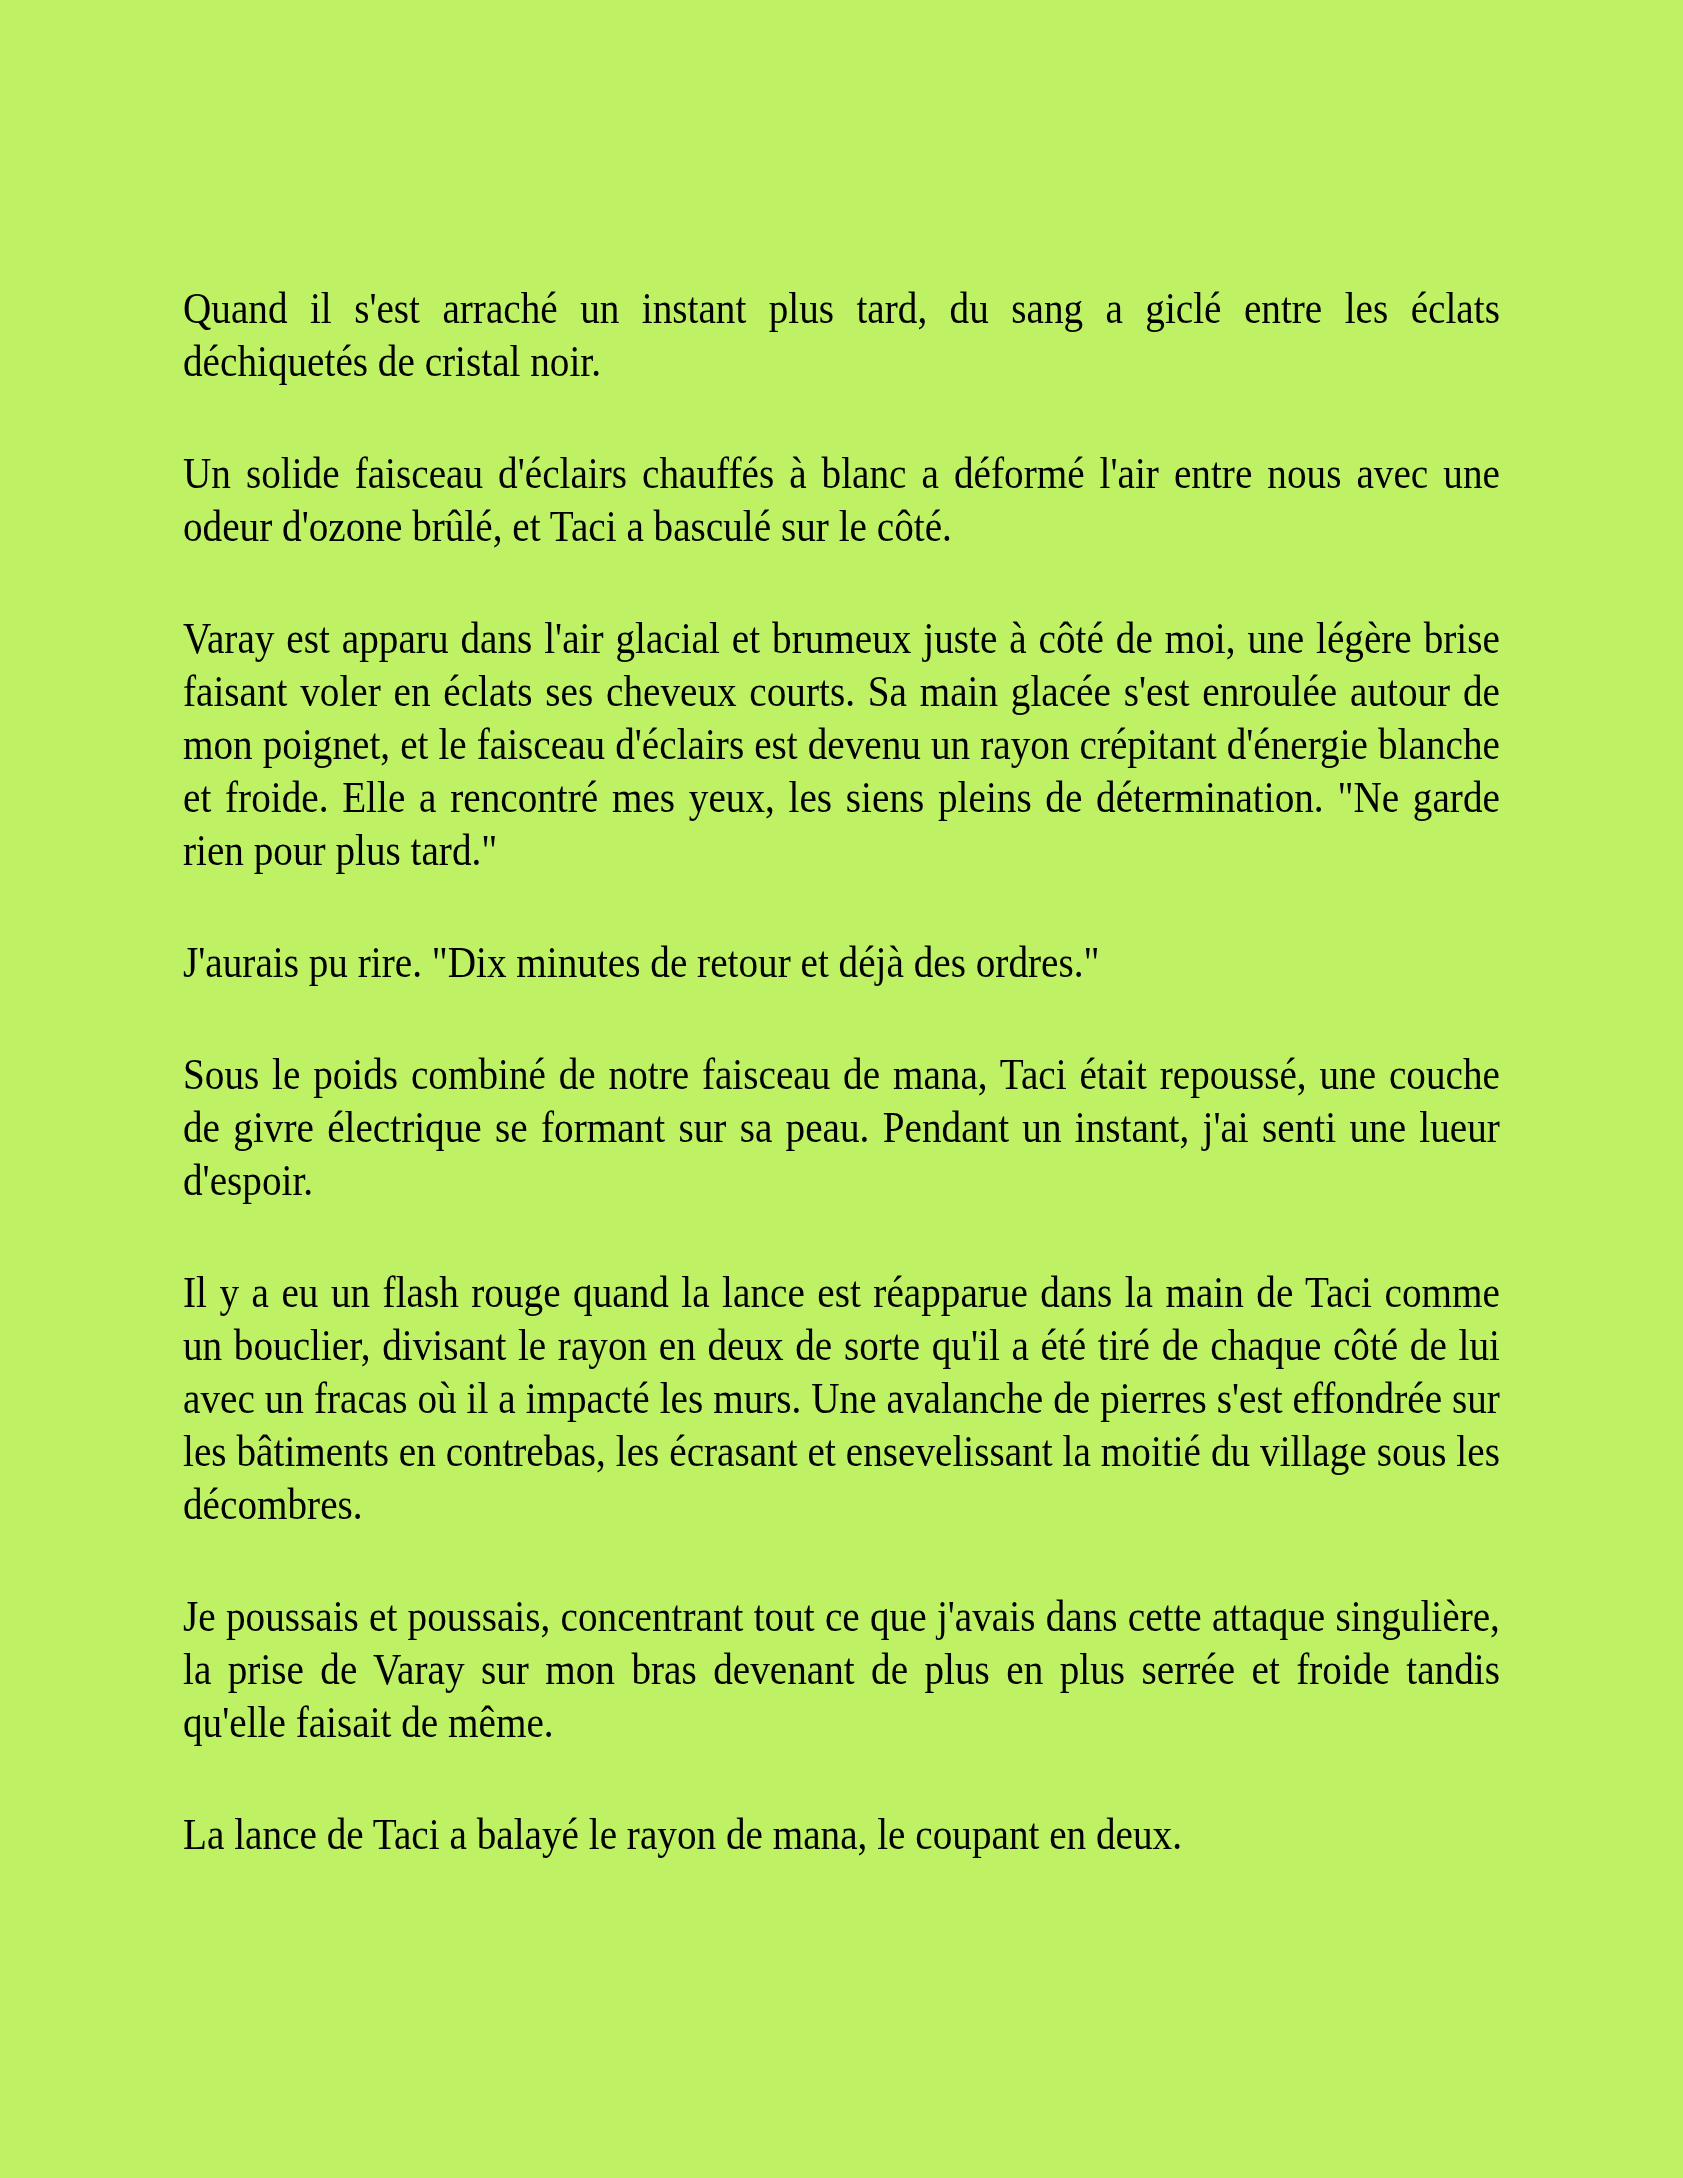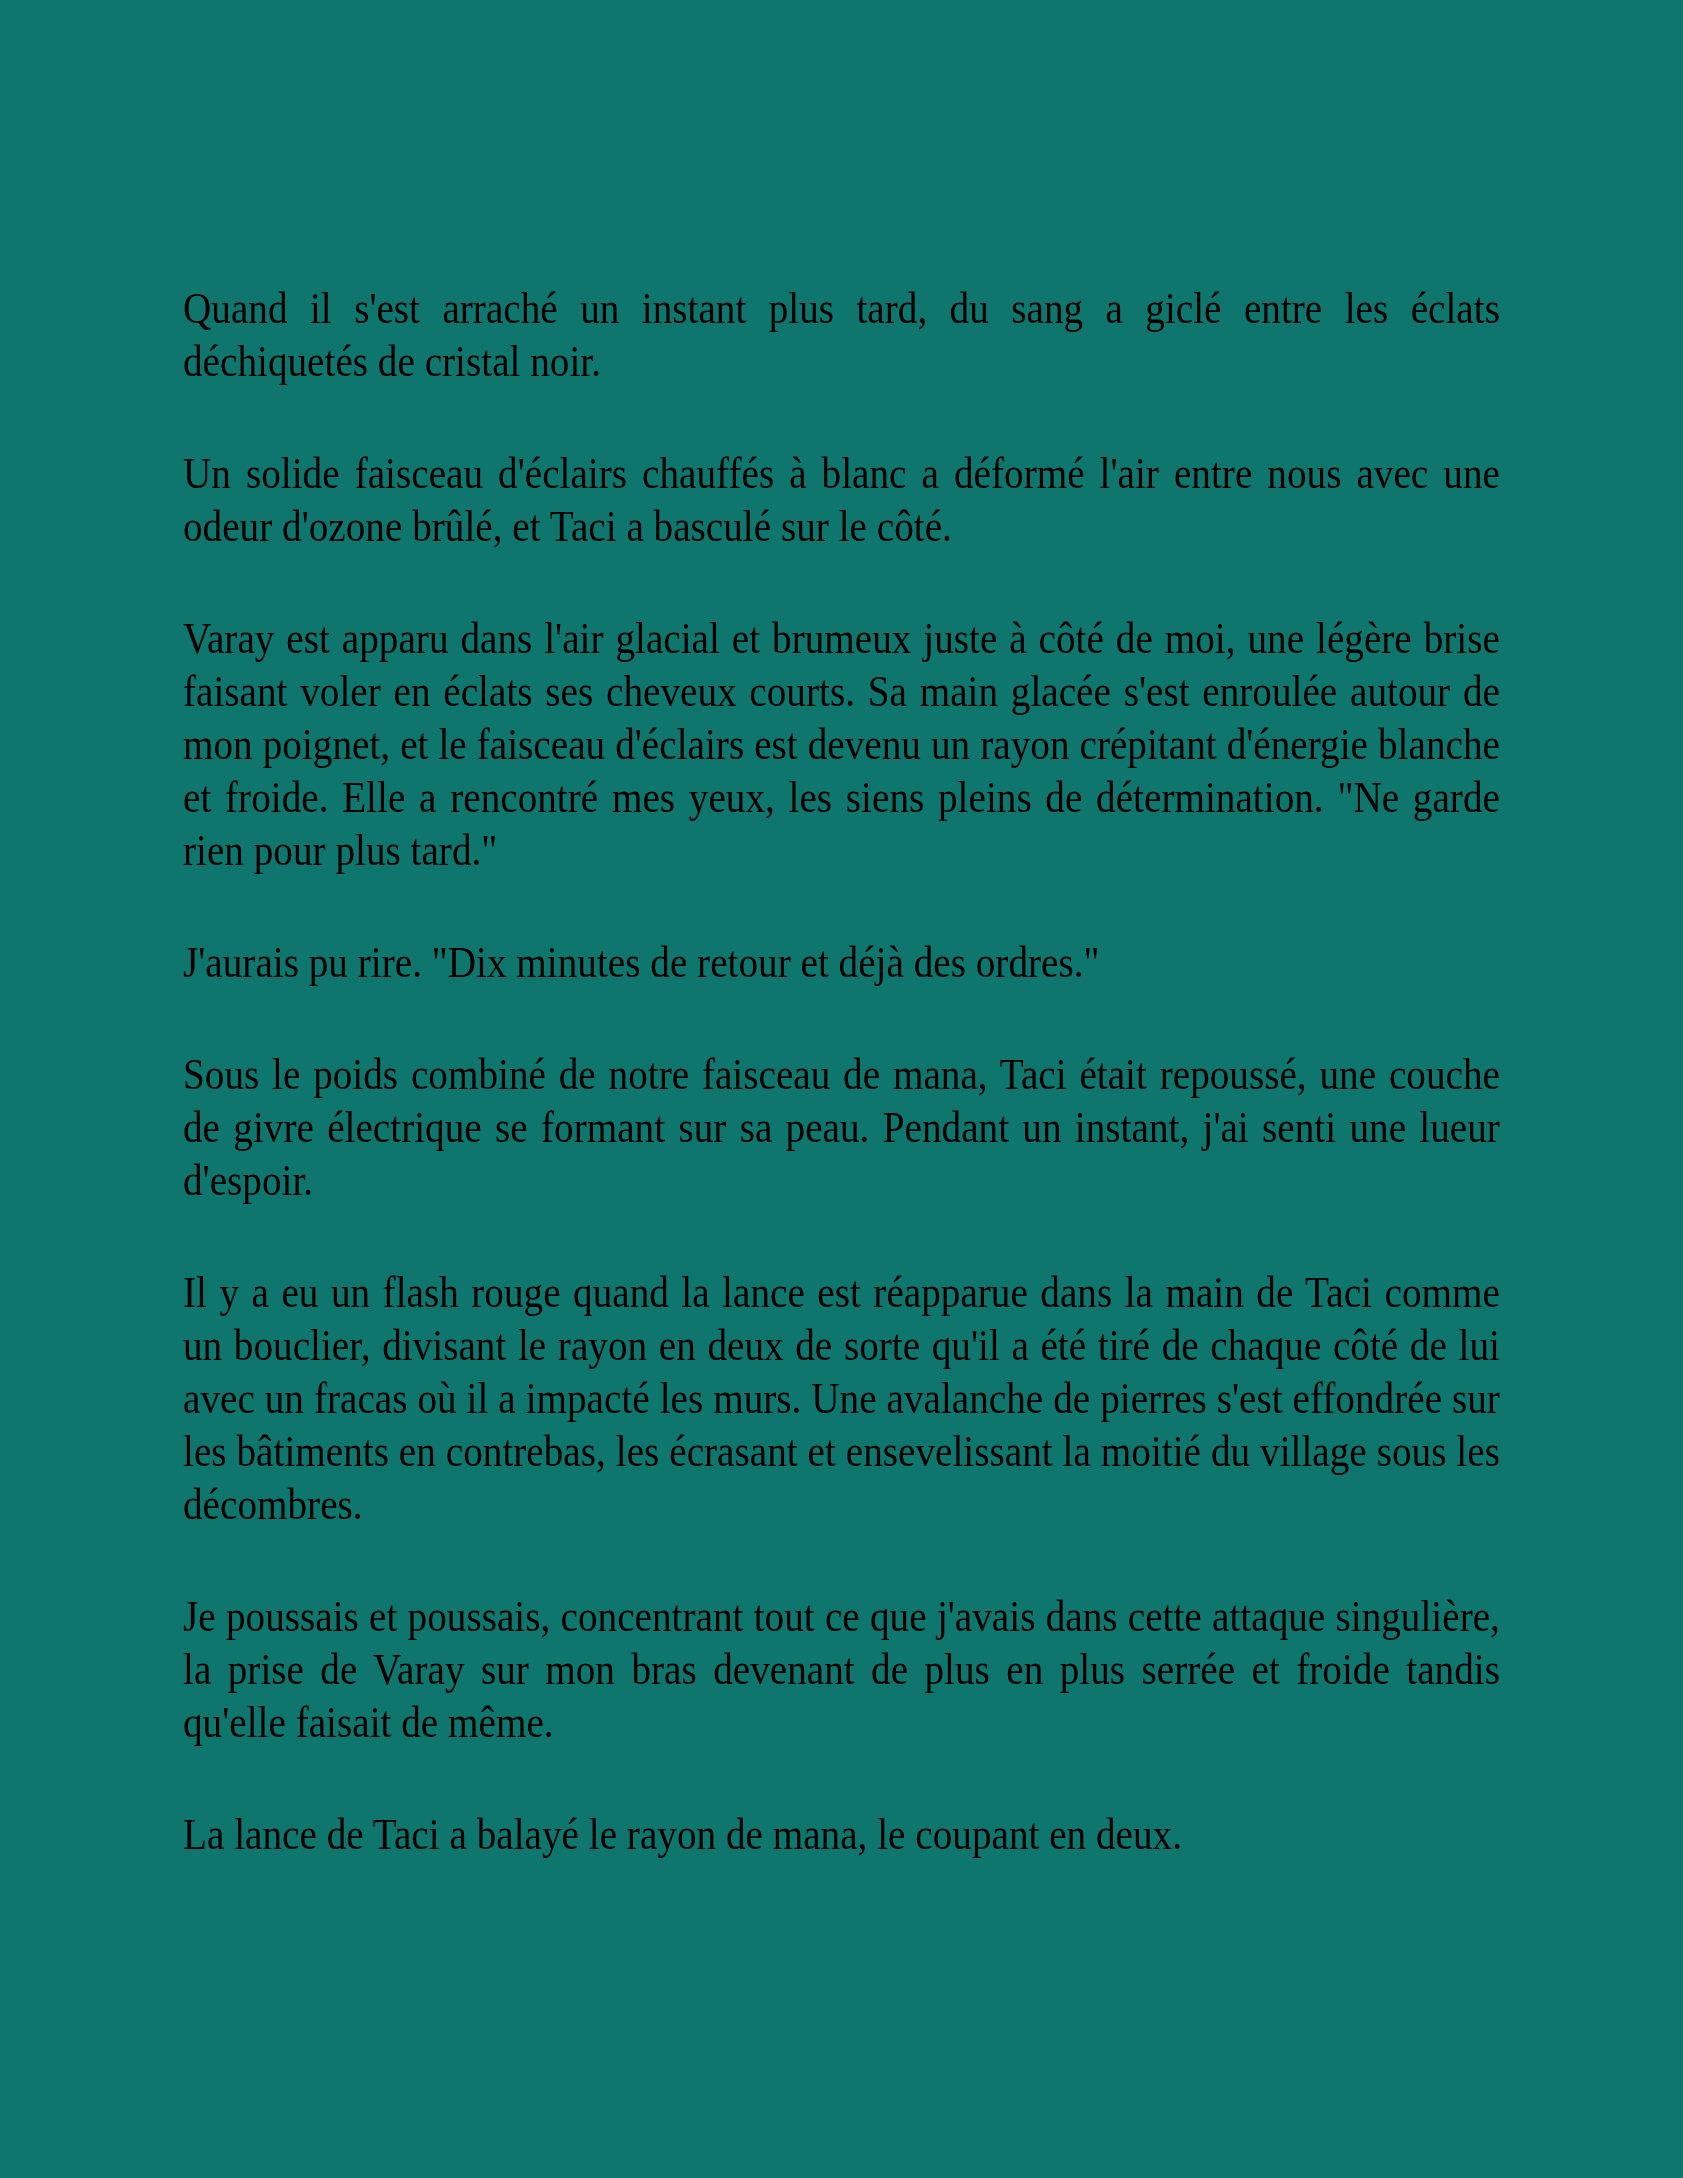--- a/index.html
+++ b/index.html
@@ -34,21 +34,21 @@
     font-size: 44px;
     line-height: 53px;
     text-align: justify;
     letter-spacing: 0;
     word-spacing: normal;
   }
 </style>
 </head>
 <body style="background: rgb(255, 255, 255);">
 
-<div class="page" style="background: #0f766e;">
+<div class="page" style="background: #bef264;">
   <div class="text-block" style="color: rgb(0, 0, 0);">
     <p>Quand il s'est arraché un instant plus tard, du sang a giclé entre les éclats déchiquetés de cristal noir.</p>
     <p>Un solide faisceau d'éclairs chauffés à blanc a déformé l'air entre nous avec une odeur d'ozone brûlé, et Taci a basculé sur le côté.</p>
     <p>Varay est apparu dans l'air glacial et brumeux juste à côté de moi, une légère brise faisant voler en éclats ses cheveux courts. Sa main glacée s'est enroulée autour de mon poignet, et le faisceau d'éclairs est devenu un rayon crépitant d'énergie blanche et froide. Elle a rencontré mes yeux, les siens pleins de détermination. "Ne garde rien pour plus tard."</p>
     <p>J'aurais pu rire. "Dix minutes de retour et déjà des ordres."</p>
     <p>Sous le poids combiné de notre faisceau de mana, Taci était repoussé, une couche de givre électrique se formant sur sa peau. Pendant un instant, j'ai senti une lueur d'espoir.</p>
     <p>Il y a eu un flash rouge quand la lance est réapparue dans la main de Taci comme un bouclier, divisant le rayon en deux de sorte qu'il a été tiré de chaque côté de lui avec un fracas où il a impacté les murs. Une avalanche de pierres s'est effondrée sur les bâtiments en contrebas, les écrasant et ensevelissant la moitié du village sous les décombres.</p>
     <p>Je poussais et poussais, concentrant tout ce que j'avais dans cette attaque singulière, la prise de Varay sur mon bras devenant de plus en plus serrée et froide tandis qu'elle faisait de même.</p>
     <p>La lance de Taci a balayé le rayon de mana, le coupant en deux.</p>
   </div>

